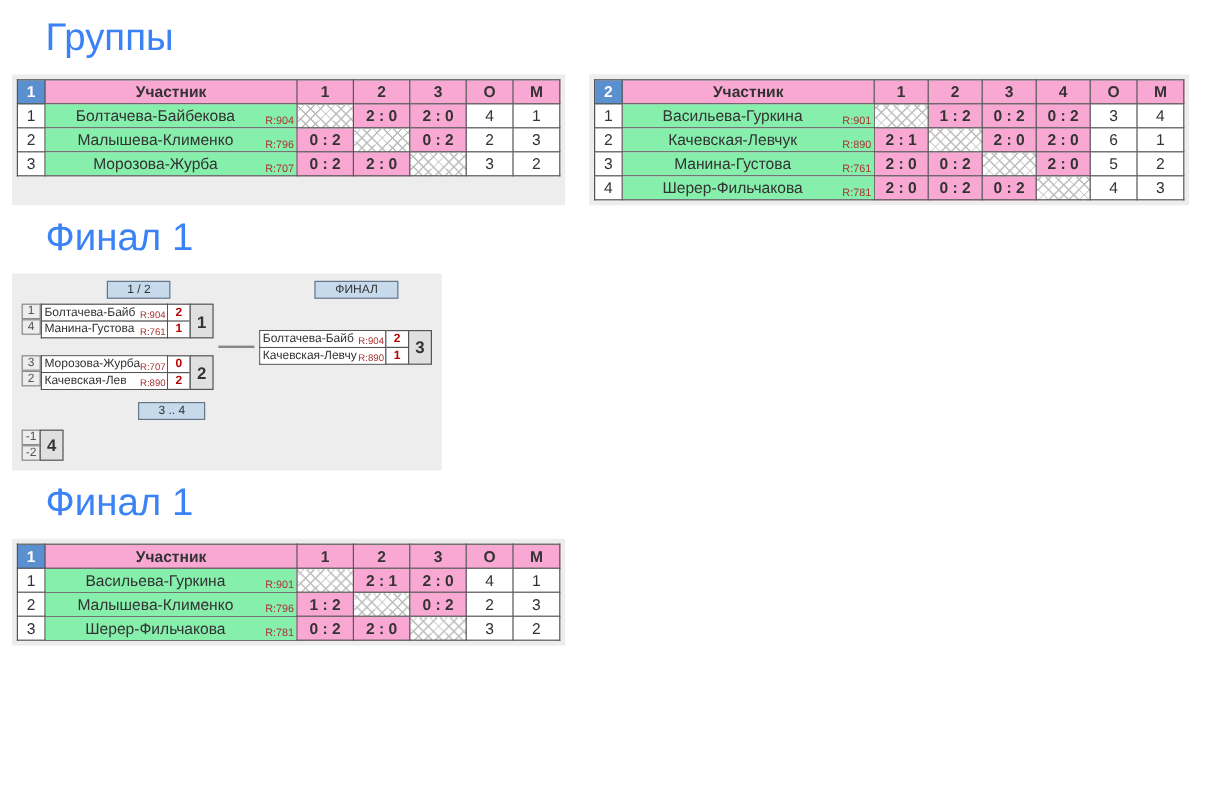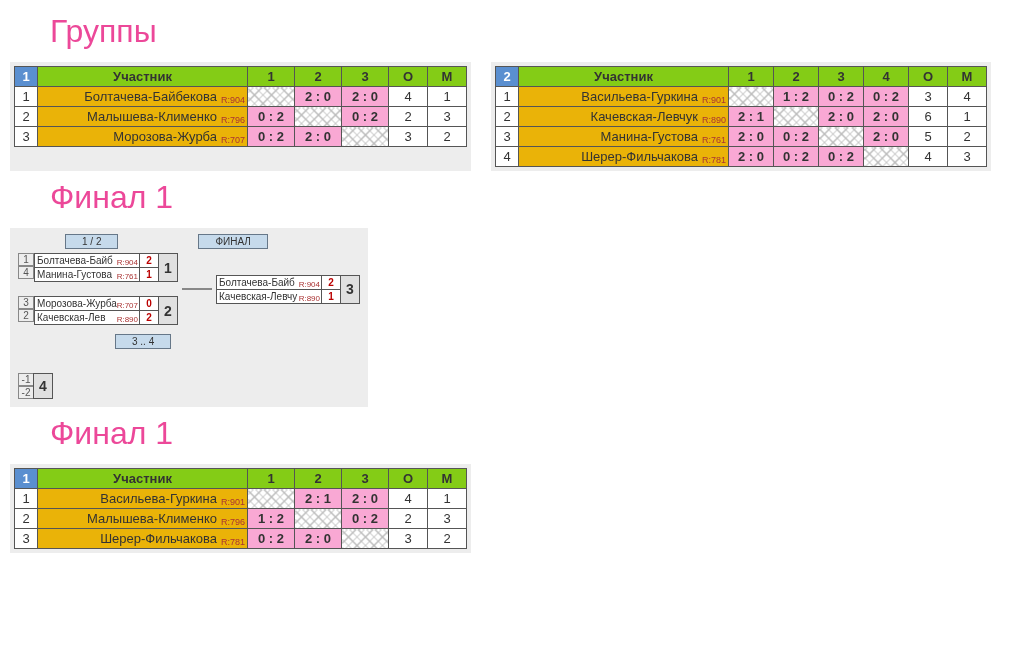--- a/index.html
+++ b/index.html
@@ -7,44 +7,44 @@
     background: #ffffff;
     margin: 0;
     padding: 5px 10px;
     font-size: 13px;
     color: #333;
   }
   h1 {
     font-family: Arial, sans-serif;
     font-weight: 400;
     font-size: 32px;
-    color: #ec4899;
-    margin: 8px 0 12px 40px;
+    color: #3b82f6;
+    margin: 8px 0 12px 28px;
   }
   .tables-row { display: flex; gap: 20px; }
   .resblock {
     background: #ededed;
     padding: 4px;
     display: inline-block;
   }
   table.res {
     border-collapse: collapse;
     font-size: 13px;
   }
   table.res th, table.res td {
     border: 1px solid #555;
     padding: 2px 4px;
     text-align: center;
     white-space: nowrap;
   }
-  table.res th { background: #84cc16; font-weight: bold; }
+  table.res th { background: #f9a8d4; font-weight: bold; }
   table.res th.corner { background: #5a8fd0; color: #fff; width: 14px; }
   table.res td.num { width: 14px; background: #fff; }
   table.res td.name {
-    text-align: right; min-width: 175px; background: #eab308; position: relative;
+    text-align: center; min-width: 175px; background: #86efac; position: relative;
     padding-right: 30px;
   }
   .rating { font-size: 9px; color: #a33; position: absolute; right: 2px; bottom: 1px; }
   table.res td.sc    { font-weight: bold; font-size: 13px; width: 38px; }
   table.res td.sc4   { font-weight: bold; font-size: 13px; width: 36px; }
   .win  { background: #f9a8d4; }
   .lose { background: #f9a8d4; }
   .self {
     background-color: #fff;
     background-image: repeating-linear-gradient(45deg, #bbb 0 1px, transparent 1px 6px),
@@ -182,21 +182,21 @@
             <td class="pts">3</td>
           </tr>
         </tbody>
       </table>
   </div>
 </div>
 
 <h1>Финал 1</h1>
 
 <div class="bracket">
-  <div style="display:flex; gap: 80px; margin-left: 47px;">
+  <div style="display:flex; gap: 120px; margin-left: 71px;">
     <span class="br-title">1 / 2</span>
     <span class="br-title">ФИНАЛ</span>
   </div>
   <div class="br-grid">
     <div class="br-col" id="br-semi">
         <div class="match">
           <div class="idxcol">
             <div class="idx">1</div>
             <div class="idx">4</div>
           </div>
@@ -249,21 +249,21 @@
               <tr>
                 <td class="nm ">Качевская-Левчу<span class="r2">R:890</span></td>
                 <td class="ps">1</td>
               </tr>
             </tbody>
           </table>
           <div class="place">3</div>
         </div>
       </div>
   </div>
-  <div style="margin: 8px 0 20px 70px; padding-left: 27px;">
+  <div style="margin: 8px 0 4px 70px; padding-left: 27px;">
     <span class="br-title">3 .. 4</span>
   </div>
   <div class="br-col" id="br-third">
       <div class="match">
         <div class="idxcol">
           <div class="idx">-1</div>
           <div class="idx">-2</div>
         </div>
         <div class="place">4</div>
       </div>

